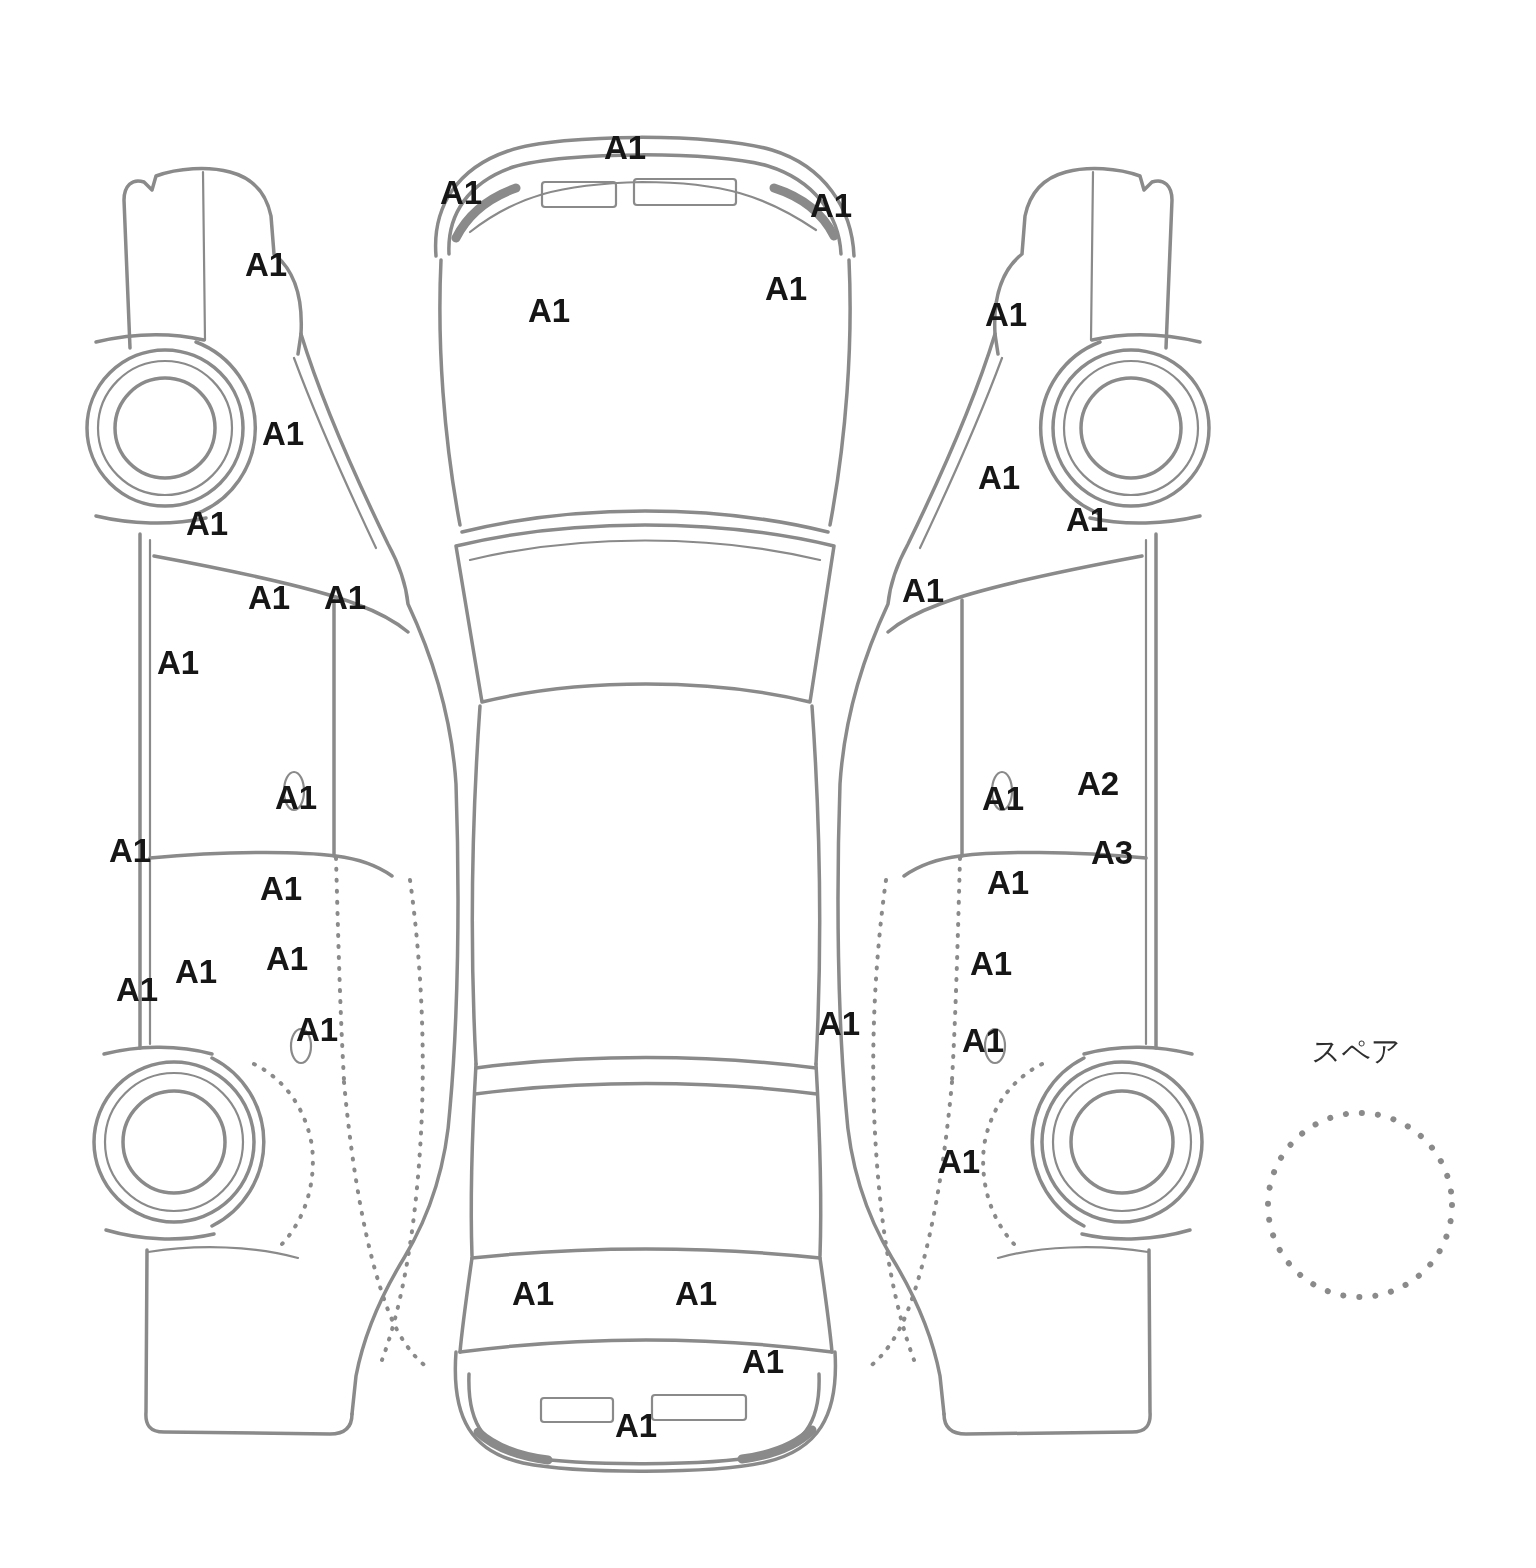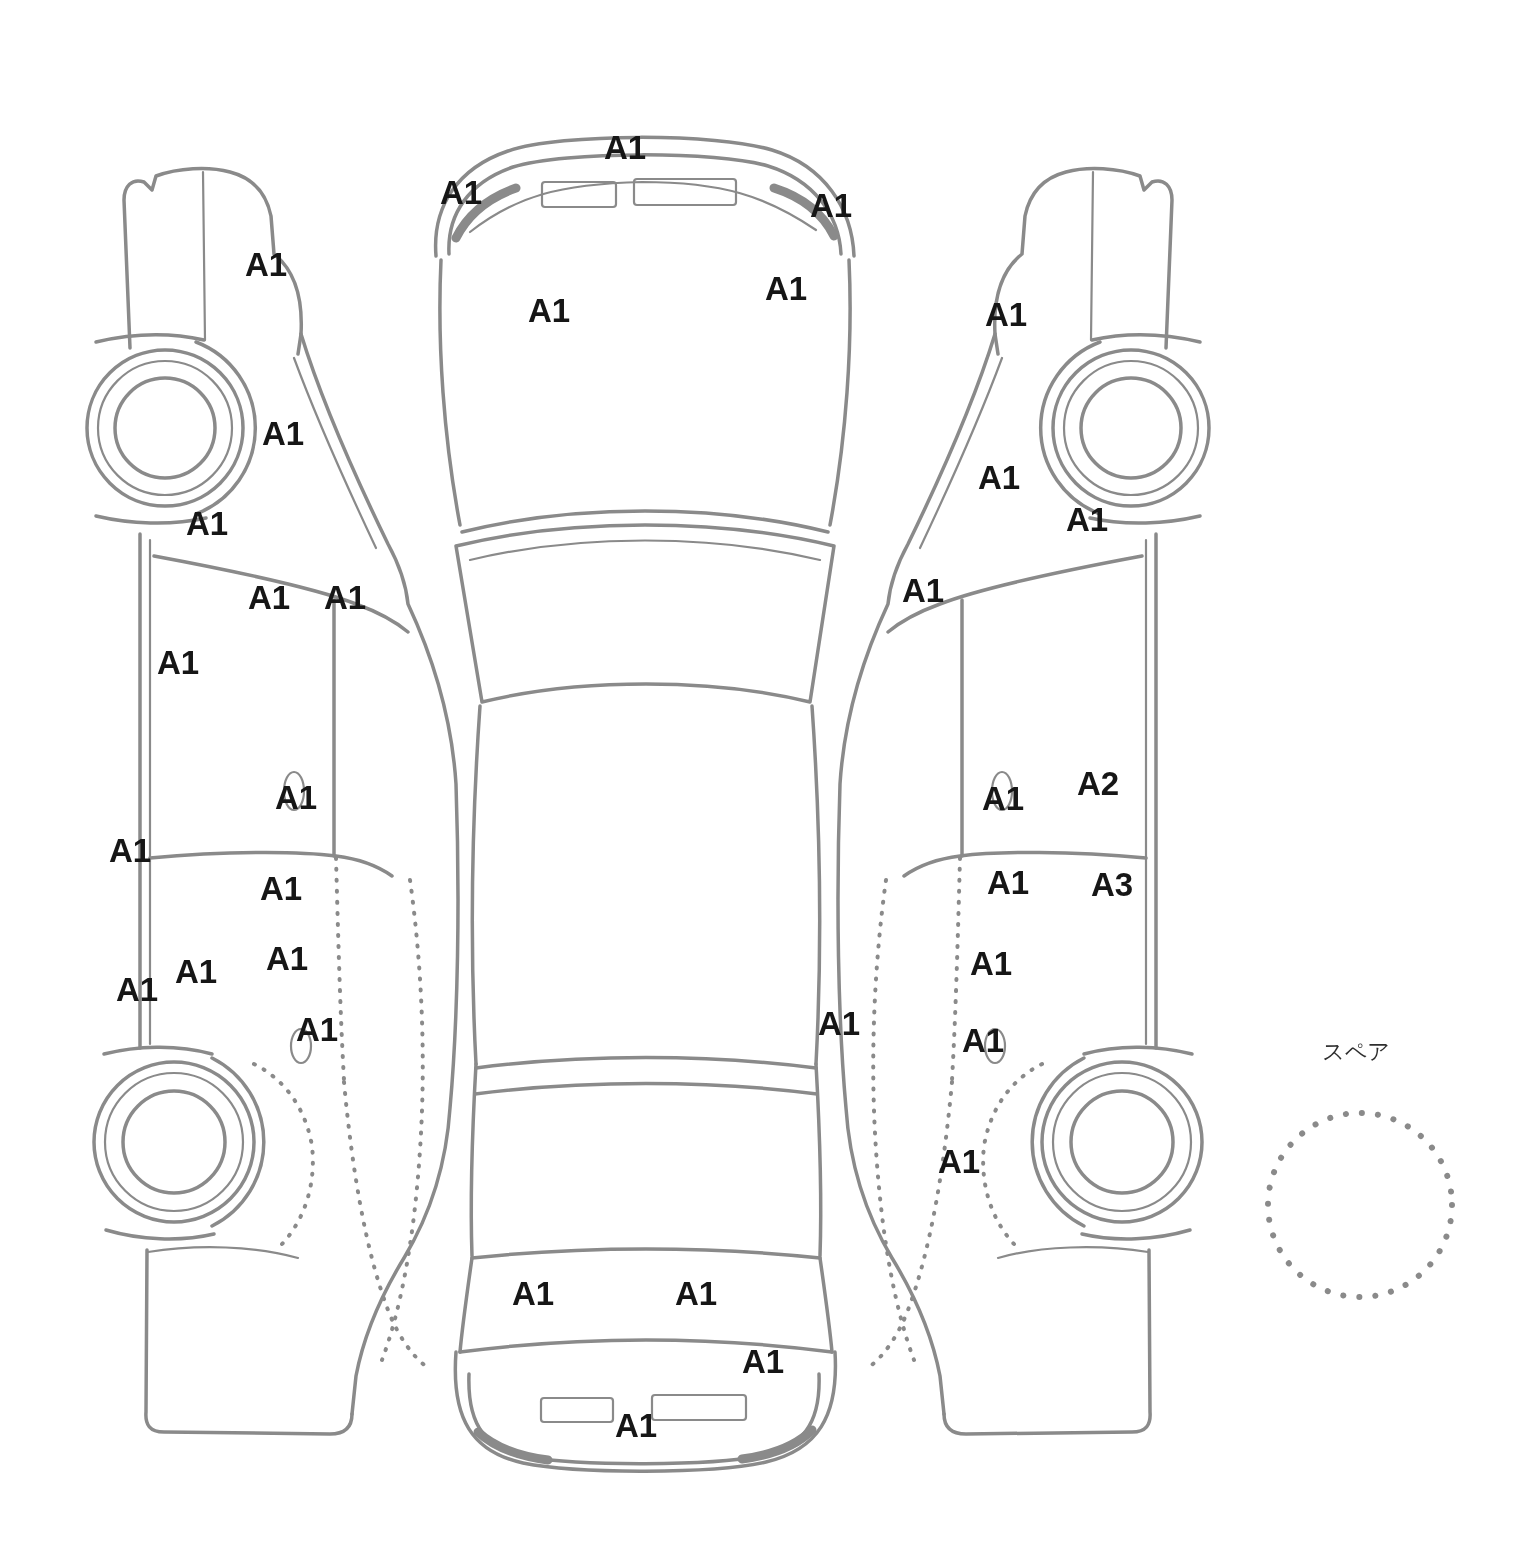--- a/index.html
+++ b/index.html
@@ -24,21 +24,21 @@
     font-size: 33px;
     font-weight: 600;
     color: var(--marker, #161616);
     white-space: nowrap;
     line-height: 1;
   }
   .spare-label {
     position: absolute;
     transform: translate(-50%, -50%);
     font-family: "DejaVu Sans", sans-serif;
-    font-size: 22px;
+    font-size: 29px;
     font-weight: 500;
     color: #2e2e2e;
     white-space: nowrap;
   }
 </style>
 </head>
 <body style="background: rgb(255, 255, 255);">
 
 <div class="sheet">
 
@@ -147,21 +147,21 @@
       <div class="marker" style="left: 1087px; top: 519px;">A1</div>
       <div class="marker" style="left: 207px; top: 523px;">A1</div>
       <div class="marker" style="left: 923px; top: 590px;">A1</div>
       <div class="marker" style="left: 269px; top: 597px;">A1</div>
       <div class="marker" style="left: 345px; top: 597px;">A1</div>
       <div class="marker" style="left: 178px; top: 662px;">A1</div>
       <div class="marker" style="left: 1098px; top: 783px; text-align: right;">A2</div>
       <div class="marker" style="left: 296px; top: 797px;">A1</div>
       <div class="marker" style="left: 1003px; top: 798px;">A1</div>
       <div class="marker" style="left: 130px; top: 850px;">A1</div>
-      <div class="marker" style="left: 1112px; top: 852px; margin-top: 32px;">A3</div>
+      <div class="marker" style="left: 1112px; top: 852px;">A3</div>
       <div class="marker" style="left: 1008px; top: 882px;">A1</div>
       <div class="marker" style="left: 281px; top: 888px;">A1</div>
       <div class="marker" style="left: 287px; top: 958px;">A1</div>
       <div class="marker" style="left: 991px; top: 963px;">A1</div>
       <div class="marker" style="left: 196px; top: 971px;">A1</div>
       <div class="marker" style="left: 137px; top: 989px;">A1</div>
       <div class="marker" style="left: 839px; top: 1023px;">A1</div>
       <div class="marker" style="left: 317px; top: 1029px;">A1</div>
       <div class="marker" style="left: 983px; top: 1040px;">A1</div>
       <div class="marker" style="left: 959px; top: 1161px;">A1</div>

